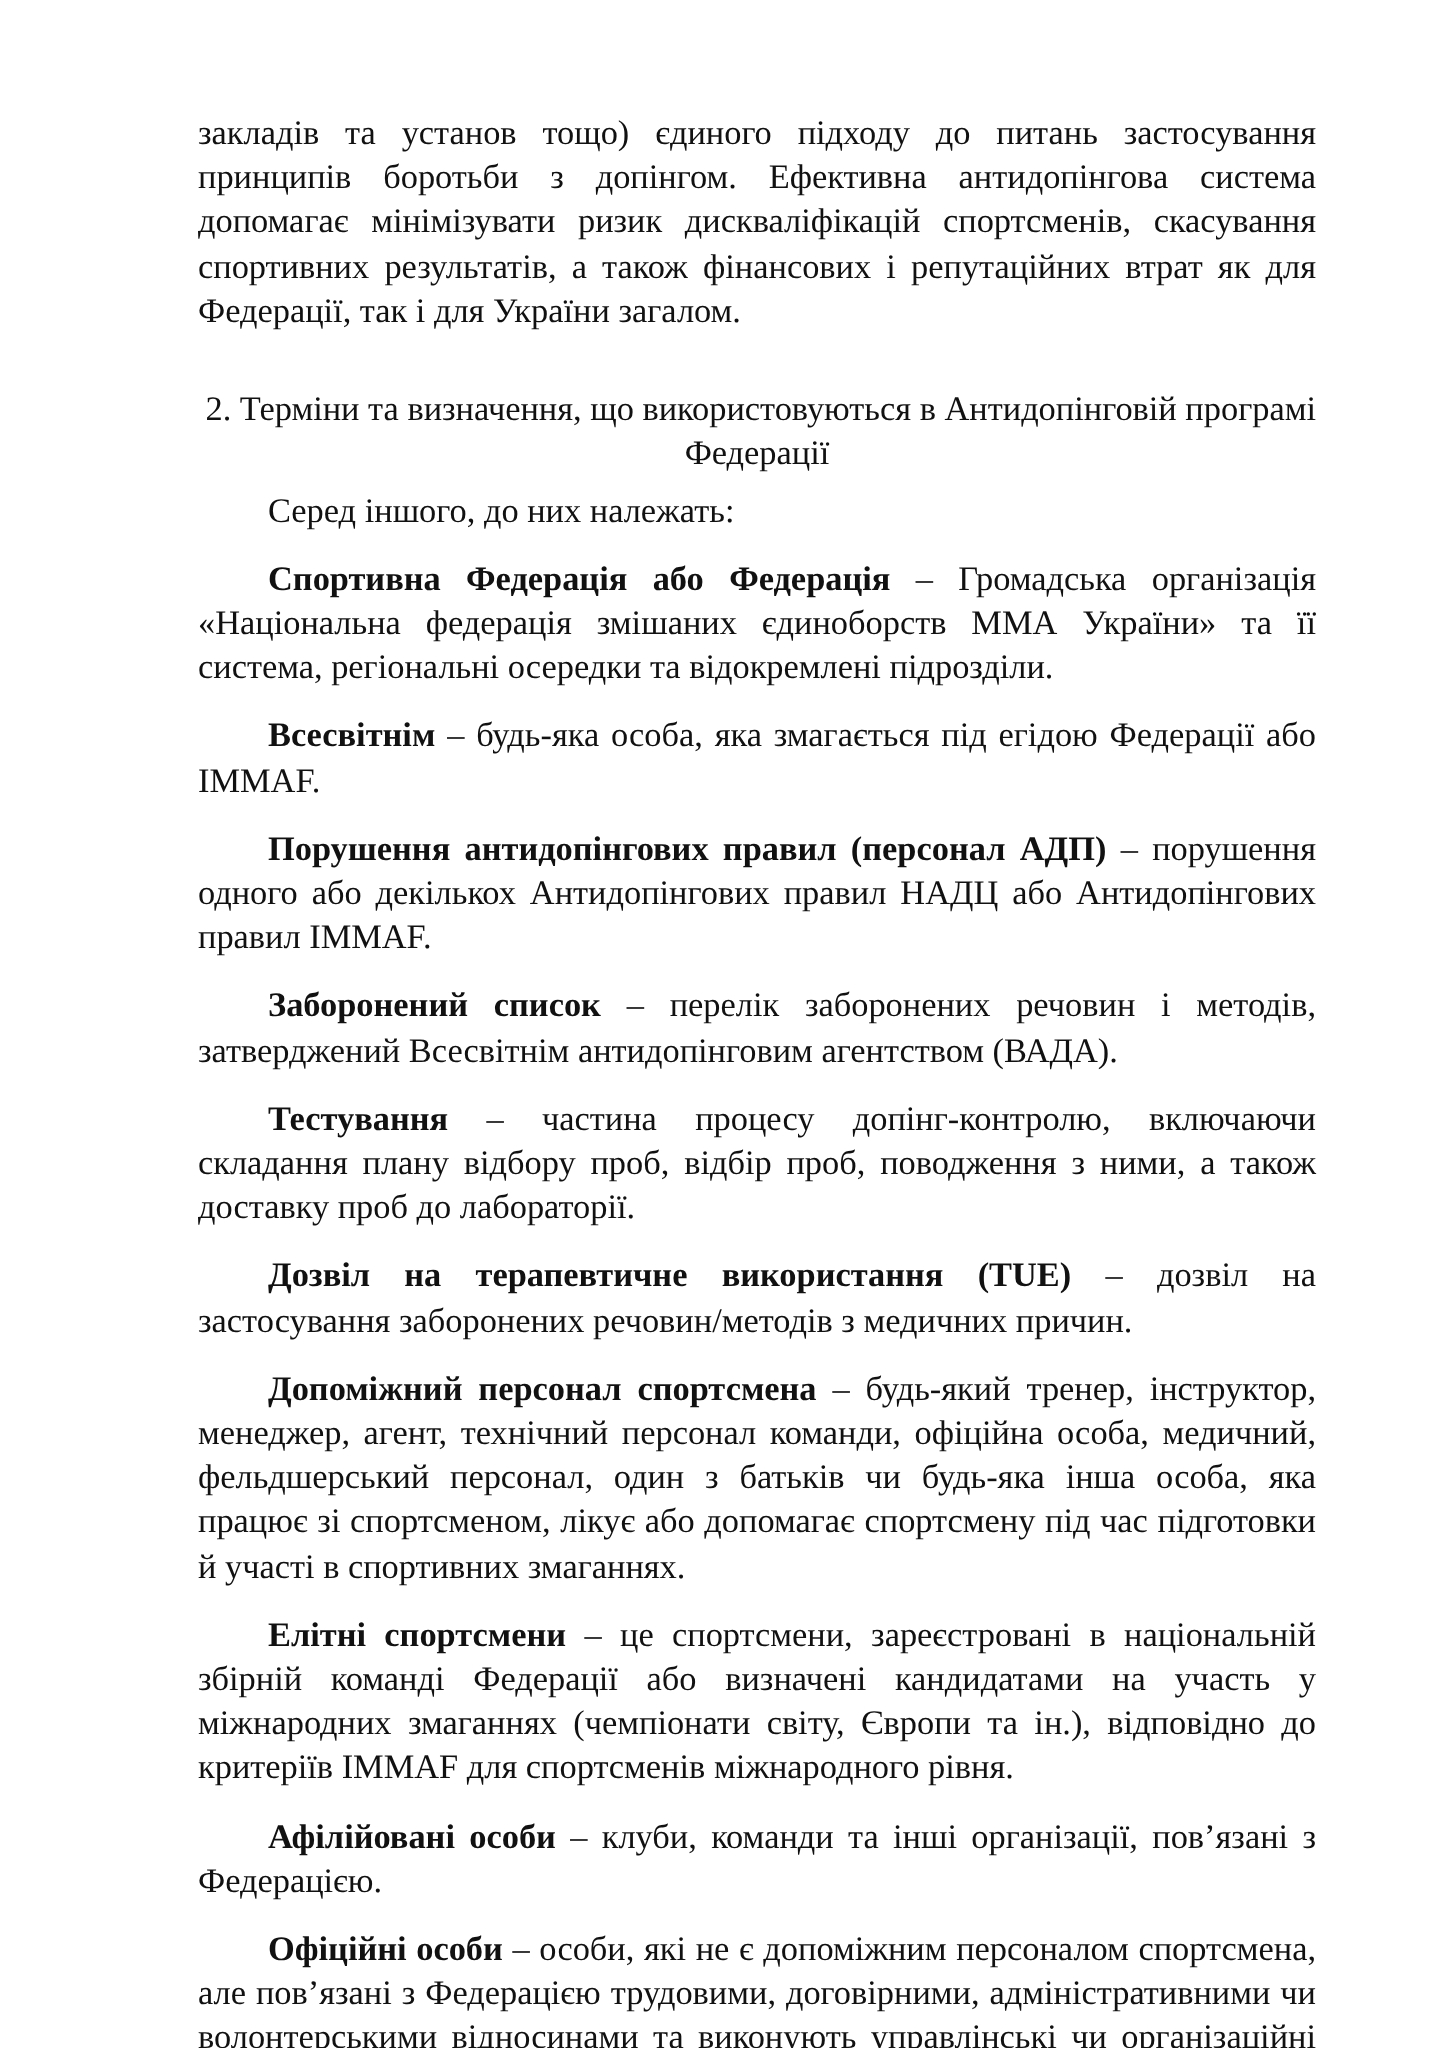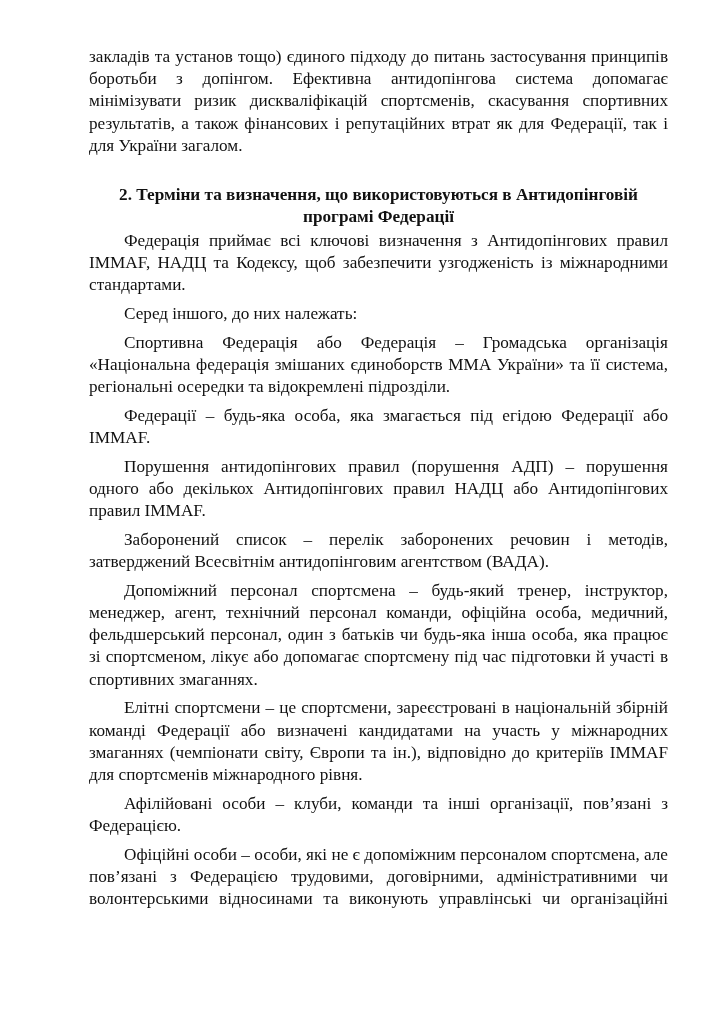--- a/index.html
+++ b/index.html
@@ -2,50 +2,51 @@
 <html><head>
 <meta charset="utf-8">
 <style>
   html, body { margin: 0; padding: 0; background: #ffffff; }
   body { width: 724px; height: 1024px; overflow: hidden; position: relative; }
   .page {
     position: absolute; left: 87px; top: 44px; width: 583px;
     font-family: "Liberation Serif", "DejaVu Serif", serif;
     font-size: 17.2px; line-height: 22.2px; color: #111111;
   }
-  p { margin: 2px; text-align: justify; text-align-last: left; }
+  p { margin: 12px; text-align: justify; text-align-last: left; }
   .indent { text-indent: 35px; }
   .gap { margin-top: 6.5px; }
   .heading {
-    font-weight: bold; text-align: center; text-align-last: center;
+    font-weight: normal; text-align: right; text-align-last: center;
     margin-top: 27px; margin-bottom: 2px; line-height: 22px;
   }
-  b { font-weight: normal; }
+  b { font-weight: bold; }
 </style>
 </head>
 <body>
 
 <div class="page">
   <p>закладів та установ тощо) єдиного підходу до питань застосування принципів боротьби з допінгом. Ефективна антидопінгова система допомагає мінімізувати ризик дискваліфікацій спортсменів, скасування спортивних результатів, а також фінансових і репутаційних втрат як для Федерації, так і для України загалом.</p>
 
   <p class="heading">2. Терміни та визначення, що використовуються в Антидопінговій програмі Федерації</p>
 
-  <p class="indent">Федерація приймає всі ключові визначення з Антидопінгових правил IMMAF, НАДЦ та Кодексу, щоб забезпечити узгодженість із міжнародними стандартами.</p>
 
   <p class="indent gap">Серед іншого, до них належать:</p>
 
   <p class="indent gap"><b>Спортивна Федерація або Федерація</b><span> – Громадська організація «Національна федерація змішаних єдиноборств ММА України» та її система, регіональні осередки та відокремлені підрозділи.</span></p>
 
-  <p class="indent gap"><b>Федерації</b><span> – будь-яка особа, яка змагається під егідою Федерації або IMMAF.</span></p>
+  <p class="indent gap"><b>Всесвітнім</b><span> – будь-яка особа, яка змагається під егідою Федерації або IMMAF.</span></p>
 
-  <p class="indent gap"><b>Порушення антидопінгових правил (порушення АДП)</b><span> – порушення одного або декількох Антидопінгових правил НАДЦ або Антидопінгових правил IMMAF.</span></p>
+  <p class="indent gap"><b>Порушення антидопінгових правил (персонал АДП)</b><span> – порушення одного або декількох Антидопінгових правил НАДЦ або Антидопінгових правил IMMAF.</span></p>
 
   <p class="indent gap"><b>Заборонений список</b><span> – перелік заборонених речовин і методів, затверджений Всесвітнім антидопінговим агентством (ВАДА).</span></p>
 
+  <p class="indent gap"><b>Тестування</b><span> – частина процесу допінг-контролю, включаючи складання плану відбору проб, відбір проб, поводження з ними, а також доставку проб до лабораторії.</span></p>
 
+  <p class="indent gap"><b>Дозвіл на терапевтичне використання (TUE)</b><span> – дозвіл на застосування заборонених речовин/методів з медичних причин.</span></p>
 
   <p class="indent gap"><b>Допоміжний персонал спортсмена</b><span> – будь-який тренер, інструктор, менеджер, агент, технічний персонал команди, офіційна особа, медичний, фельдшерський персонал, один з батьків чи будь-яка інша особа, яка працює зі спортсменом, лікує або допомагає спортсмену під час підготовки й участі в спортивних змаганнях.</span></p>
 
   <p class="indent gap"><b>Елітні спортсмени</b><span> – це спортсмени, зареєстровані в національній збірній команді Федерації або визначені кандидатами на участь у міжнародних змаганнях (чемпіонати світу, Європи та ін.), відповідно до критеріїв IMMAF для спортсменів міжнародного рівня.</span></p>
 
   <p class="indent gap"><b>Афілійовані особи</b><span> – клуби, команди та інші організації, пов’язані з Федерацією.</span></p>
 
   <p class="indent gap" style="text-align-last: justify;"><b>Офіційні особи</b><span> – особи, які не є допоміжним персоналом спортсмена, але пов’язані з Федерацією трудовими, договірними, адміністративними чи волонтерськими відносинами та виконують управлінські чи організаційні</span></p>
 </div>
 

